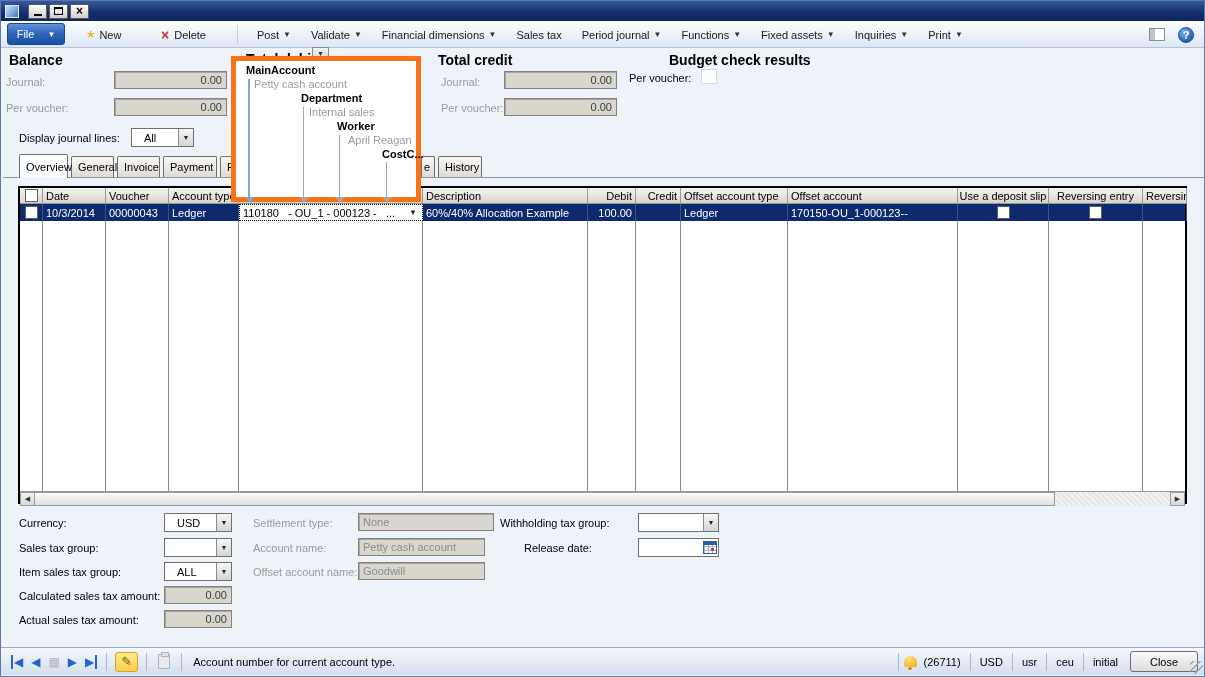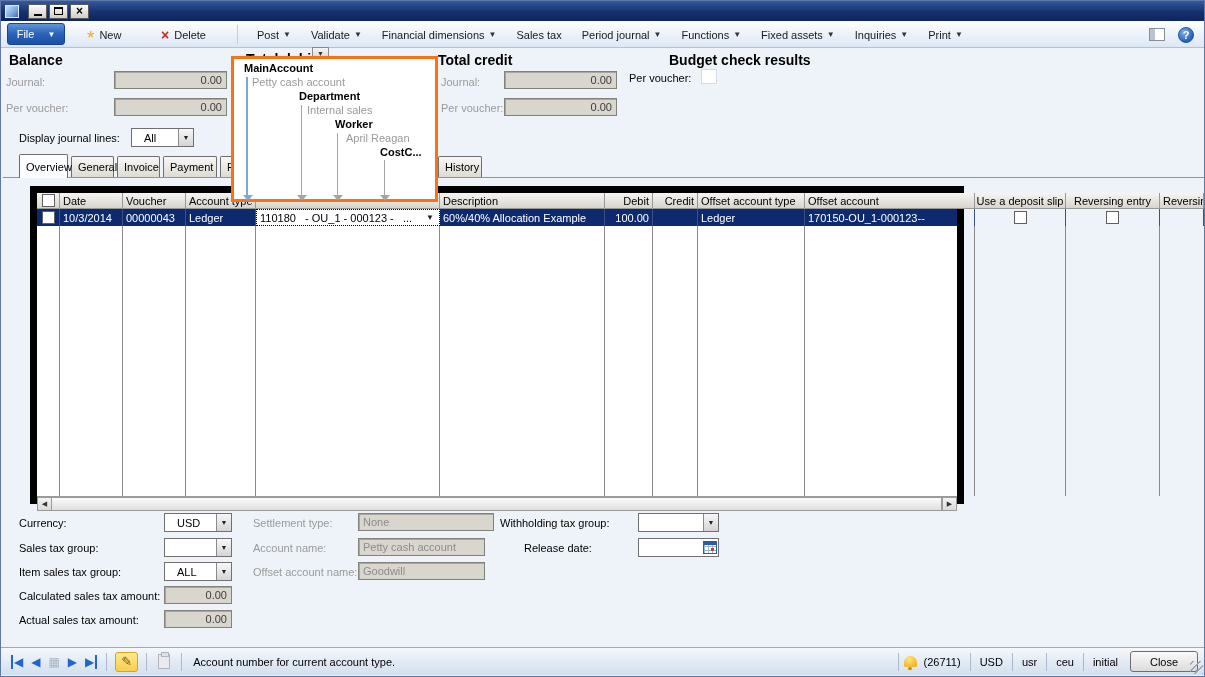--- a/index.html
+++ b/index.html
@@ -67,22 +67,22 @@
                   font-size:7px; color:#333; display:flex; align-items:center; justify-content:center; z-index:1; }
 
   
   .tabline { position:absolute; left:2px; top:176px; width:1201px; height:1px; background:#949494; }
   .tab { position:absolute; top:155px; height:21px; background:linear-gradient(180deg,#f8f7f5,#dedbd3);
          border:1px solid #6e6e6e; border-bottom:none; border-radius:2px 2px 0 0;
          font-size:11px; color:#000; display:flex; align-items:center; padding:0 6px; }
   .tab.active { top:153px; height:24px; background:#fbfcfe; z-index:2; }
 
   
-  .grid { position:absolute; left:29px; top:185px; width:934px; height:318px;
-          border:7px solid #000000; background:#fff; }
+  .grid { position:absolute; left:17px; top:185px; width:1169px; height:318px;
+          border:2px solid #000000; background:#fff; }
   .ghead { display:flex; height:16px; }
   .ghead .gc { background:linear-gradient(180deg,#f6f5f3 0%,#e4e2dc 60%,#d7d4cc 100%);
                border-right:1px solid #989898; border-bottom:1px solid #989898;
                font-size:11px; color:#000; display:flex; align-items:center; padding:0 3px;
                white-space:nowrap; overflow:hidden; }
   .grow { display:flex; height:17px; background:#0d2a6e; color:#fff; }
   .grow .gc { border-right:1px solid #3d4f85; font-size:11px; display:flex; align-items:center;
               padding:0 3px; white-space:nowrap; overflow:hidden; }
   .gc.num { justify-content:flex-end; }
   .c0{width:23px;flex:none;justify-content:center;} .c1{width:63px;flex:none;} .c2{width:63px;flex:none;}
@@ -98,22 +98,22 @@
   .vline { position:absolute; top:0; bottom:0; width:1px; background:#8a8a8a; }
   .hscroll { display:flex; height:15px; background:#efefef; border-top:1px solid #9a9a9a; }
   .sbtn { width:15px; height:100%; flex:none; background:linear-gradient(180deg,#f4f4f4,#d9d9d9);
           border:1px solid #9a9a9a; font-size:7px; color:#333;
           display:flex; align-items:center; justify-content:center; }
   .sthumb { width:1020px; height:100%; background:linear-gradient(180deg,#fbfbfb,#dfdfdf);
             border:1px solid #9a9a9a; border-left:none; }
   .strack { flex:1; background:repeating-linear-gradient(45deg,#e6e6e6 0 2px,#f2f2f2 2px 4px); }
 
   
-  .dim-popup { position:absolute; left:230px; top:55px; width:207px; height:146px;
-               background:#fff; border:3px solid #f97316; z-index:10;text-decoration:underline; }
+  .dim-popup { position:absolute; left:230px; top:55px; width:190px; height:146px;
+               background:#fff; border:5px solid #f97316; z-index:10;text-decoration:underline; }
   .dim-popup span { position:absolute; font-size:11px; white-space:nowrap; }
   .dim-name { font-weight:bold; color:#000; }
   .dim-val { color:#9a9a9a; }
   .dim-arrow { position:absolute; width:9px; }
   .dim-arrow .shaft { position:absolute; left:4px; top:0; bottom:5px; width:1px; background:#a5a5a5; }
   .dim-arrow .head { position:absolute; left:0; bottom:0; width:0; height:0;
                      border-left:5px solid transparent; border-right:5px solid transparent;
                      border-top:6px solid #a5a5a5; }
   .dim-arrow.blue .shaft { background:#7ba7d9; width:2px; left:3px; }
   .dim-arrow.blue .head { border-top-color:#7ba7d9; }

